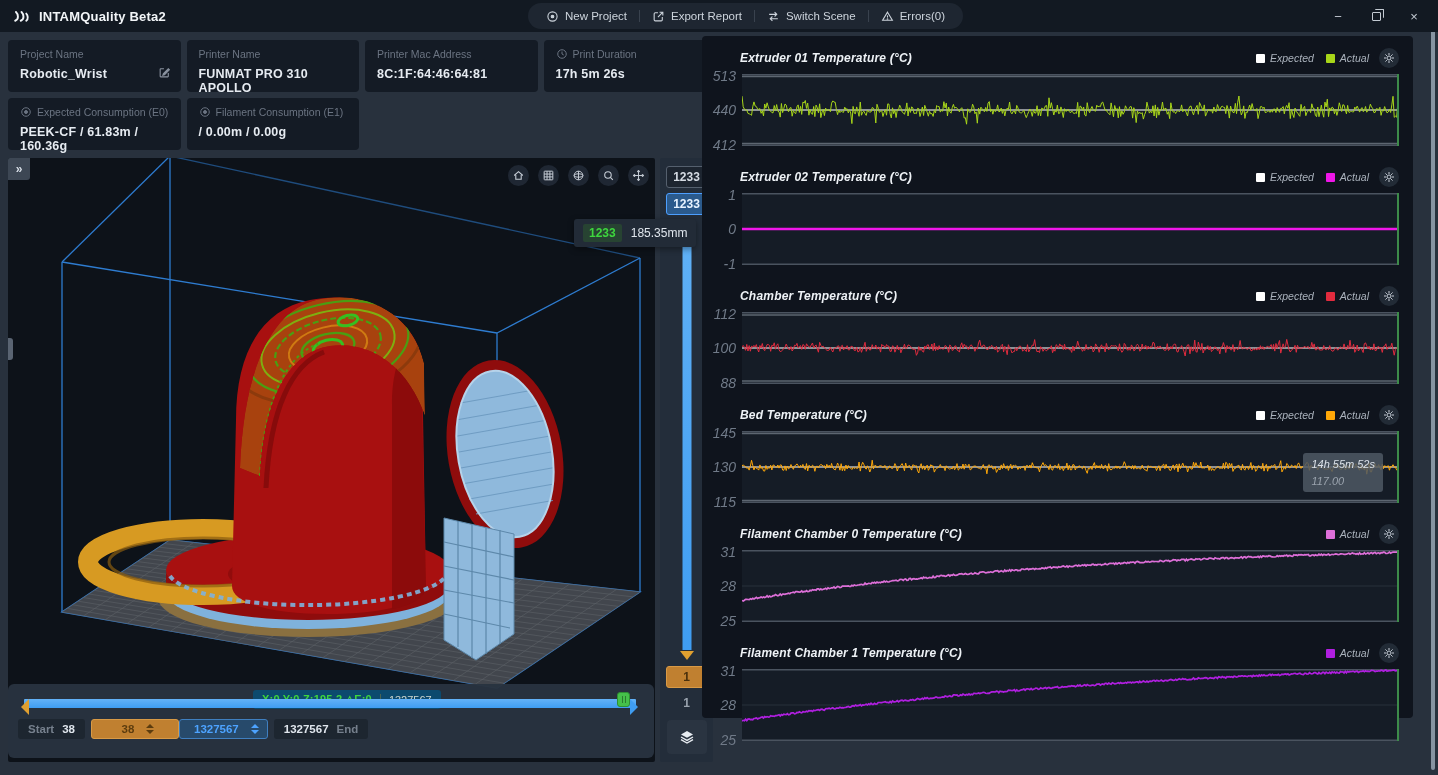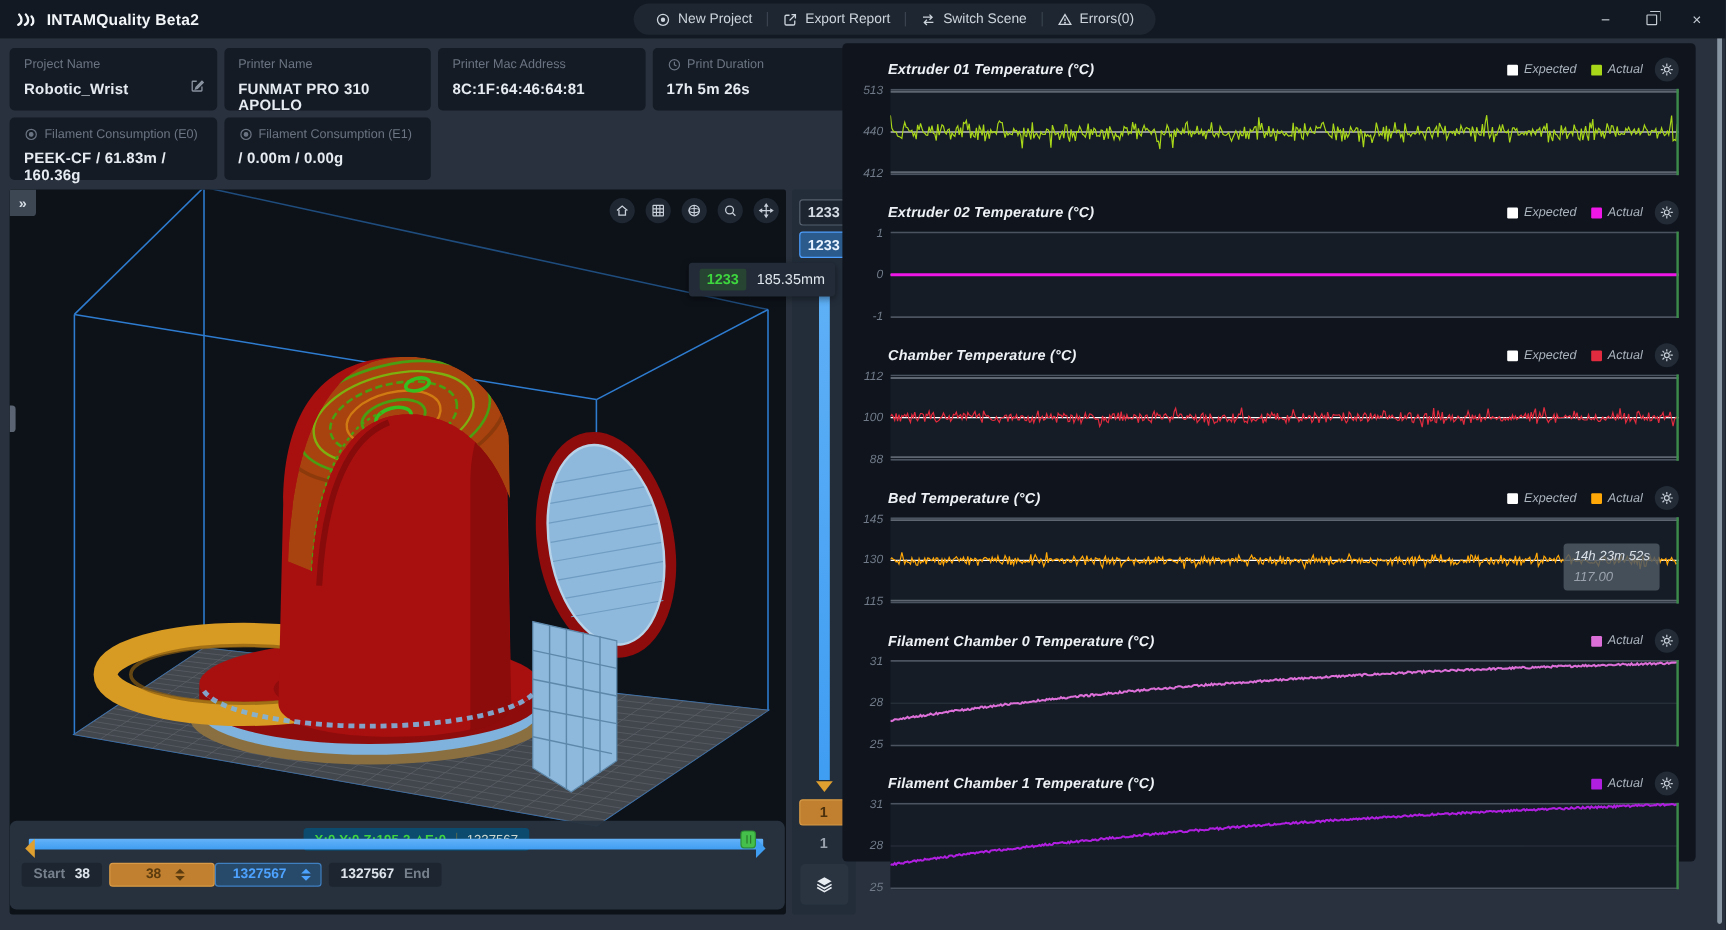--- a/index.html
+++ b/index.html
@@ -122,21 +122,21 @@
   .chart-head { display:flex; align-items:center; height:20px; padding-left:30px; }
   .chart-title { font-size:12px; font-weight:bold; color:#eef2f6; letter-spacing:.2px; }
   .legend { margin-left:auto; display:flex; align-items:center; gap:12px; }
   .leg { display:flex; align-items:center; gap:5px; }
   .leg i { width:9px; height:9px; border-radius:1px; display:inline-block; }
   .leg b { font-size:10.5px; font-weight:normal; color:#aab2bc; }
   .gear-btn { margin-left:10px; width:20px; height:20px; border-radius:50%; background:#222b36;
               display:flex; align-items:center; justify-content:center; }
   .plot-row { display:flex; margin-top:6px; }
   .yticks { width:32px; position:relative; }
-  .yticks .tick { position:absolute; right:6px; font-size:10px; color:#707a88; transform:translateY(-50%); }
+  .yticks .tick { position:absolute; right:6px; font-size:14px; color:#707a88; transform:translateY(-50%); }
   .yticks .t0 { top:2px; } .yticks .t1 { top:36px; } .yticks .t2 { top:71px; }
   .plot { position:relative; flex:1; height:72px; background:#151c26; border-radius:2px; }
   .plot svg { position:absolute; inset:0; width:100%; height:100%; }
   .cursor-line { position:absolute; right:0; top:0; bottom:0; width:2px; background:#3d8b4a; }
   .bed-tip { position:absolute; right:16px; top:22px; background:rgba(78,88,100,.85);
              border-radius:3px; padding:5px 8px; z-index:4; }
   .bed-tip .tt-time { font-size:11px; color:#dbe1e8; white-space:nowrap; }
   .bed-tip .tt-val { font-size:11px; color:#9aa3ad; margin-top:5px; }
   .vscroll { position:absolute; right:3px; top:5px; bottom:5px; width:4px; background:#8794a2;
              border-radius:2px; }
@@ -228,21 +228,21 @@
         <span>Print Duration</span>
       </div>
       <div class="card-value">17h 5m 26s</div>
     </div>
     <div class="card">
       <div class="card-label">
         <svg width="12" height="12" viewBox="0 0 24 24" fill="none" stroke="#6b7482" stroke-width="2">
           <circle cx="12" cy="12" r="8.5"></circle>
             <circle cx="12" cy="12" r="3" fill="#6b7482"></circle>
         </svg>
-        <span>Filament Consumption (E0)</span>
+        <span>Expected Consumption (E0)</span>
       </div>
       <div class="card-value">PEEK-CF / 61.83m / 160.36g</div>
     </div>
     <div class="card">
       <div class="card-label">
         <svg width="12" height="12" viewBox="0 0 24 24" fill="none" stroke="#6b7482" stroke-width="2">
           <circle cx="12" cy="12" r="8.5"></circle>
             <circle cx="12" cy="12" r="3" fill="#6b7482"></circle>
         </svg>
         <span>Filament Consumption (E1)</span>
@@ -627,21 +627,21 @@
               <line x1="0" x2="660" y1="0.7" y2="0.7" stroke="#4a535f" stroke-width="1.4"></line>
               <line x1="0" x2="660" y1="71.3" y2="71.3" stroke="#4a535f" stroke-width="1.4"></line>
               <line x1="0" x2="660" y1="36" y2="36" stroke="#39424d" stroke-width="0.8" opacity="0.7"></line>
               <line x1="0" x2="660" y1="2.4" y2="2.4" stroke="#5d6671" stroke-width="1.5"></line>
               <line x1="0" x2="660" y1="69.6" y2="69.6" stroke="#5d6671" stroke-width="1.5"></line>
               <line x1="0" x2="660" y1="36" y2="36" stroke="#ffffff" stroke-width="1"></line>
               <polyline points="0.0,35.0 1.2,33.8 2.4,35.1 3.6,35.6 4.8,37.3 6.0,36.6 7.2,39.1 8.4,35.0 9.6,29.3 10.8,34.4 12.0,38.9 13.2,35.8 14.4,37.5 15.6,37.7 16.8,39.1 18.0,33.9 19.2,37.5 20.4,36.2 21.6,39.9 22.8,40.1 24.0,34.5 25.2,38.4 26.4,36.8 27.6,37.2 28.8,34.2 30.0,39.0 31.2,34.0 32.4,34.3 33.6,35.6 34.8,36.3 36.0,34.0 37.2,37.1 38.4,33.9 39.6,34.1 40.8,39.0 42.0,39.3 43.2,34.9 44.4,39.5 45.6,35.0 46.8,37.8 48.0,36.8 49.2,33.5 50.4,36.3 51.6,38.3 52.8,34.9 54.0,34.3 55.2,32.9 56.4,34.6 57.6,36.9 58.8,34.3 60.0,36.1 61.2,33.4 62.4,37.2 63.6,38.5 64.8,32.6 66.0,39.9 67.2,34.3 68.4,35.2 69.6,36.5 70.8,34.2 72.0,35.2 73.2,40.3 74.4,35.5 75.6,35.2 76.8,37.0 78.0,34.4 79.2,33.6 80.4,34.0 81.6,35.4 82.8,34.6 84.0,37.7 85.2,33.3 86.4,36.4 87.6,34.2 88.8,36.9 90.0,32.4 91.2,37.0 92.4,38.0 93.6,39.0 94.8,36.2 96.0,32.0 97.2,34.6 98.4,39.2 99.6,32.7 100.8,39.7 102.0,36.0 103.2,39.7 104.4,34.0 105.6,38.0 106.8,34.5 108.0,36.7 109.2,37.2 110.4,38.5 111.6,36.3 112.8,37.6 114.0,36.7 115.2,37.3 116.4,37.2 117.6,31.0 118.8,40.1 120.0,34.4 121.2,31.3 122.4,33.5 123.6,36.9 124.8,38.2 126.0,34.8 127.2,37.0 128.4,41.0 129.6,37.8 130.8,29.2 132.0,38.0 133.2,34.7 134.4,34.5 135.6,36.5 136.8,35.8 138.0,35.0 139.2,34.7 140.4,35.1 141.6,36.7 142.8,34.9 144.0,34.8 145.2,38.5 146.4,38.0 147.6,35.2 148.8,35.1 150.0,37.2 151.2,37.6 152.4,36.4 153.6,32.6 154.8,35.1 156.0,40.0 157.2,36.4 158.4,36.0 159.6,34.3 160.8,32.6 162.0,35.2 163.2,39.7 164.4,32.0 165.6,36.7 166.8,35.7 168.0,34.3 169.2,36.9 170.4,39.1 171.6,33.8 172.8,34.4 174.0,35.1 175.2,34.7 176.4,39.8 177.6,42.0 178.8,35.2 180.0,32.7 181.2,38.2 182.4,34.8 183.6,38.8 184.8,36.5 186.0,34.1 187.2,39.3 188.4,37.2 189.6,33.7 190.8,35.0 192.0,34.9 193.2,41.1 194.4,38.6 195.6,37.4 196.8,36.7 198.0,36.0 199.2,33.5 200.4,36.1 201.6,36.0 202.8,36.1 204.0,39.6 205.2,34.8 206.4,36.6 207.6,37.2 208.8,38.4 210.0,37.2 211.2,37.9 212.4,35.2 213.6,38.7 214.8,36.5 216.0,32.6 217.2,39.1 218.4,38.0 219.6,36.5 220.8,37.7 222.0,33.0 223.2,38.2 224.4,33.1 225.6,34.3 226.8,35.8 228.0,33.2 229.2,38.9 230.4,38.2 231.6,35.9 232.8,35.2 234.0,35.0 235.2,35.3 236.4,36.6 237.6,37.1 238.8,37.2 240.0,38.4 241.2,35.8 242.4,33.6 243.6,37.4 244.8,35.9 246.0,42.8 247.2,34.5 248.4,33.8 249.6,35.9 250.8,34.6 252.0,38.0 253.2,37.8 254.4,35.7 255.6,41.4 256.8,39.1 258.0,37.2 259.2,39.0 260.4,33.9 261.6,37.7 262.8,32.7 264.0,36.5 265.2,37.7 266.4,34.7 267.6,39.4 268.8,35.6 270.0,33.3 271.2,38.0 272.4,34.2 273.6,35.0 274.8,34.1 276.0,35.5 277.2,38.5 278.4,36.0 279.6,37.7 280.8,36.2 282.0,36.3 283.2,34.9 284.4,39.4 285.6,34.6 286.8,34.5 288.0,36.7 289.2,34.0 290.4,37.1 291.6,31.7 292.8,34.7 294.0,36.5 295.2,36.1 296.4,37.2 297.6,36.5 298.8,40.9 300.0,35.9 301.2,33.8 302.4,31.6 303.6,34.7 304.8,33.6 306.0,35.0 307.2,36.0 308.4,38.7 309.6,33.6 310.8,38.3 312.0,39.2 313.2,35.4 314.4,34.6 315.6,35.2 316.8,37.3 318.0,32.8 319.2,38.5 320.4,37.9 321.6,35.6 322.8,39.6 324.0,36.7 325.2,36.8 326.4,32.1 327.6,38.8 328.8,34.3 330.0,38.9 331.2,38.7 332.4,33.6 333.6,33.9 334.8,39.0 336.0,36.3 337.2,36.9 338.4,34.9 339.6,35.2 340.8,36.7 342.0,37.8 343.2,35.2 344.4,36.1 345.6,39.5 346.8,42.3 348.0,36.9 349.2,38.2 350.4,35.2 351.6,38.5 352.8,34.2 354.0,31.6 355.2,37.5 356.4,34.4 357.6,37.0 358.8,34.7 360.0,37.4 361.2,33.4 362.4,37.4 363.6,37.5 364.8,34.1 366.0,35.2 367.2,40.2 368.4,32.6 369.6,38.2 370.8,39.0 372.0,37.8 373.2,36.9 374.4,37.2 375.6,34.9 376.8,37.4 378.0,35.0 379.2,37.5 380.4,37.1 381.6,36.1 382.8,34.4 384.0,30.7 385.2,33.2 386.4,38.1 387.6,35.2 388.8,35.2 390.0,35.6 391.2,37.9 392.4,34.5 393.6,38.2 394.8,34.6 396.0,37.7 397.2,37.6 398.4,36.9 399.6,37.8 400.8,37.9 402.0,34.2 403.2,37.0 404.4,38.6 405.6,39.0 406.8,40.2 408.0,34.6 409.2,36.3 410.4,34.9 411.6,36.2 412.8,36.4 414.0,36.5 415.2,35.6 416.4,39.5 417.6,37.1 418.8,34.7 420.0,39.7 421.2,35.6 422.4,34.2 423.6,33.2 424.8,37.7 426.0,33.3 427.2,36.7 428.4,35.9 429.6,39.2 430.8,39.4 432.0,36.2 433.2,33.9 434.4,38.5 435.6,34.5 436.8,33.1 438.0,40.8 439.2,32.8 440.4,37.6 441.6,34.8 442.8,32.2 444.0,35.7 445.2,35.1 446.4,35.1 447.6,41.0 448.8,37.4 450.0,35.5 451.2,38.1 452.4,38.0 453.6,31.2 454.8,35.8 456.0,31.7 457.2,35.0 458.4,34.8 459.6,37.0 460.8,31.0 462.0,37.2 463.2,36.4 464.4,37.4 465.6,36.1 466.8,35.6 468.0,34.0 469.2,39.4 470.4,35.4 471.6,39.5 472.8,37.5 474.0,39.4 475.2,38.6 476.4,37.0 477.6,35.7 478.8,35.7 480.0,37.7 481.2,36.6 482.4,37.8 483.6,32.1 484.8,38.1 486.0,31.3 487.2,32.3 488.4,37.8 489.6,32.2 490.8,35.6 492.0,32.6 493.2,40.4 494.4,37.6 495.6,37.6 496.8,35.2 498.0,34.8 499.2,34.2 500.4,37.9 501.6,39.0 502.8,33.3 504.0,37.7 505.2,39.2 506.4,35.7 507.6,35.5 508.8,38.5 510.0,36.1 511.2,31.5 512.4,38.7 513.6,34.5 514.8,35.4 516.0,40.3 517.2,38.7 518.4,34.8 519.6,35.0 520.8,36.9 522.0,38.1 523.2,32.3 524.4,40.1 525.6,35.5 526.8,33.4 528.0,40.2 529.2,35.6 530.4,37.5 531.6,34.7 532.8,35.2 534.0,34.7 535.2,33.4 536.4,38.7 537.6,37.0 538.8,36.1 540.0,34.0 541.2,29.7 542.4,40.9 543.6,38.6 544.8,35.9 546.0,38.2 547.2,32.5 548.4,33.6 549.6,36.7 550.8,36.7 552.0,34.0 553.2,35.1 554.4,36.1 555.6,34.4 556.8,37.5 558.0,33.6 559.2,31.9 560.4,35.0 561.6,37.4 562.8,35.3 564.0,36.4 565.2,35.1 566.4,33.0 567.6,31.3 568.8,32.7 570.0,39.3 571.2,34.7 572.4,34.7 573.6,36.8 574.8,36.7 576.0,36.4 577.2,36.1 578.4,38.8 579.6,35.7 580.8,35.1 582.0,35.7 583.2,36.7 584.4,37.7 585.6,38.2 586.8,37.9 588.0,38.3 589.2,38.1 590.4,36.4 591.6,38.5 592.8,40.6 594.0,36.2 595.2,33.9 596.4,36.1 597.6,33.0 598.8,33.9 600.0,37.6 601.2,38.5 602.4,38.2 603.6,35.5 604.8,33.1 606.0,39.0 607.2,37.3 608.4,34.5 609.6,37.8 610.8,37.0 612.0,32.0 613.2,35.1 614.4,37.4 615.6,35.4 616.8,32.6 618.0,35.2 619.2,37.3 620.4,39.2 621.6,34.1 622.8,38.2 624.0,35.6 625.2,39.1 626.4,33.0 627.6,43.2 628.8,36.9 630.0,32.1 631.2,40.8 632.4,40.9 633.6,35.7 634.8,36.1 636.0,32.7 637.2,36.6 638.4,36.1 639.6,33.6 640.8,36.6 642.0,38.8 643.2,33.1 644.4,37.6 645.6,34.7 646.8,35.6 648.0,35.7 649.2,34.6 650.4,39.2 651.6,35.5 652.8,35.7 654.0,33.7 655.2,36.3 656.4,36.0 657.6,38.9 658.8,38.1" fill="none" stroke="#ffa808" stroke-width="1"></polyline>
             </svg>
           <i class="cursor-line"></i>
           <div class="bed-tip">
-            <div class="tt-time">14h 23m 52s</div>
+            <div class="tt-time">14h 55m 52s</div>
             <div class="tt-val">117.00</div>
           </div>
         </div>
       </div>
     </section>
 
     <section class="chart">
       <div class="chart-head">
         <span class="chart-title">Filament Chamber 0 Temperature (°C)</span>
         <div class="legend">

